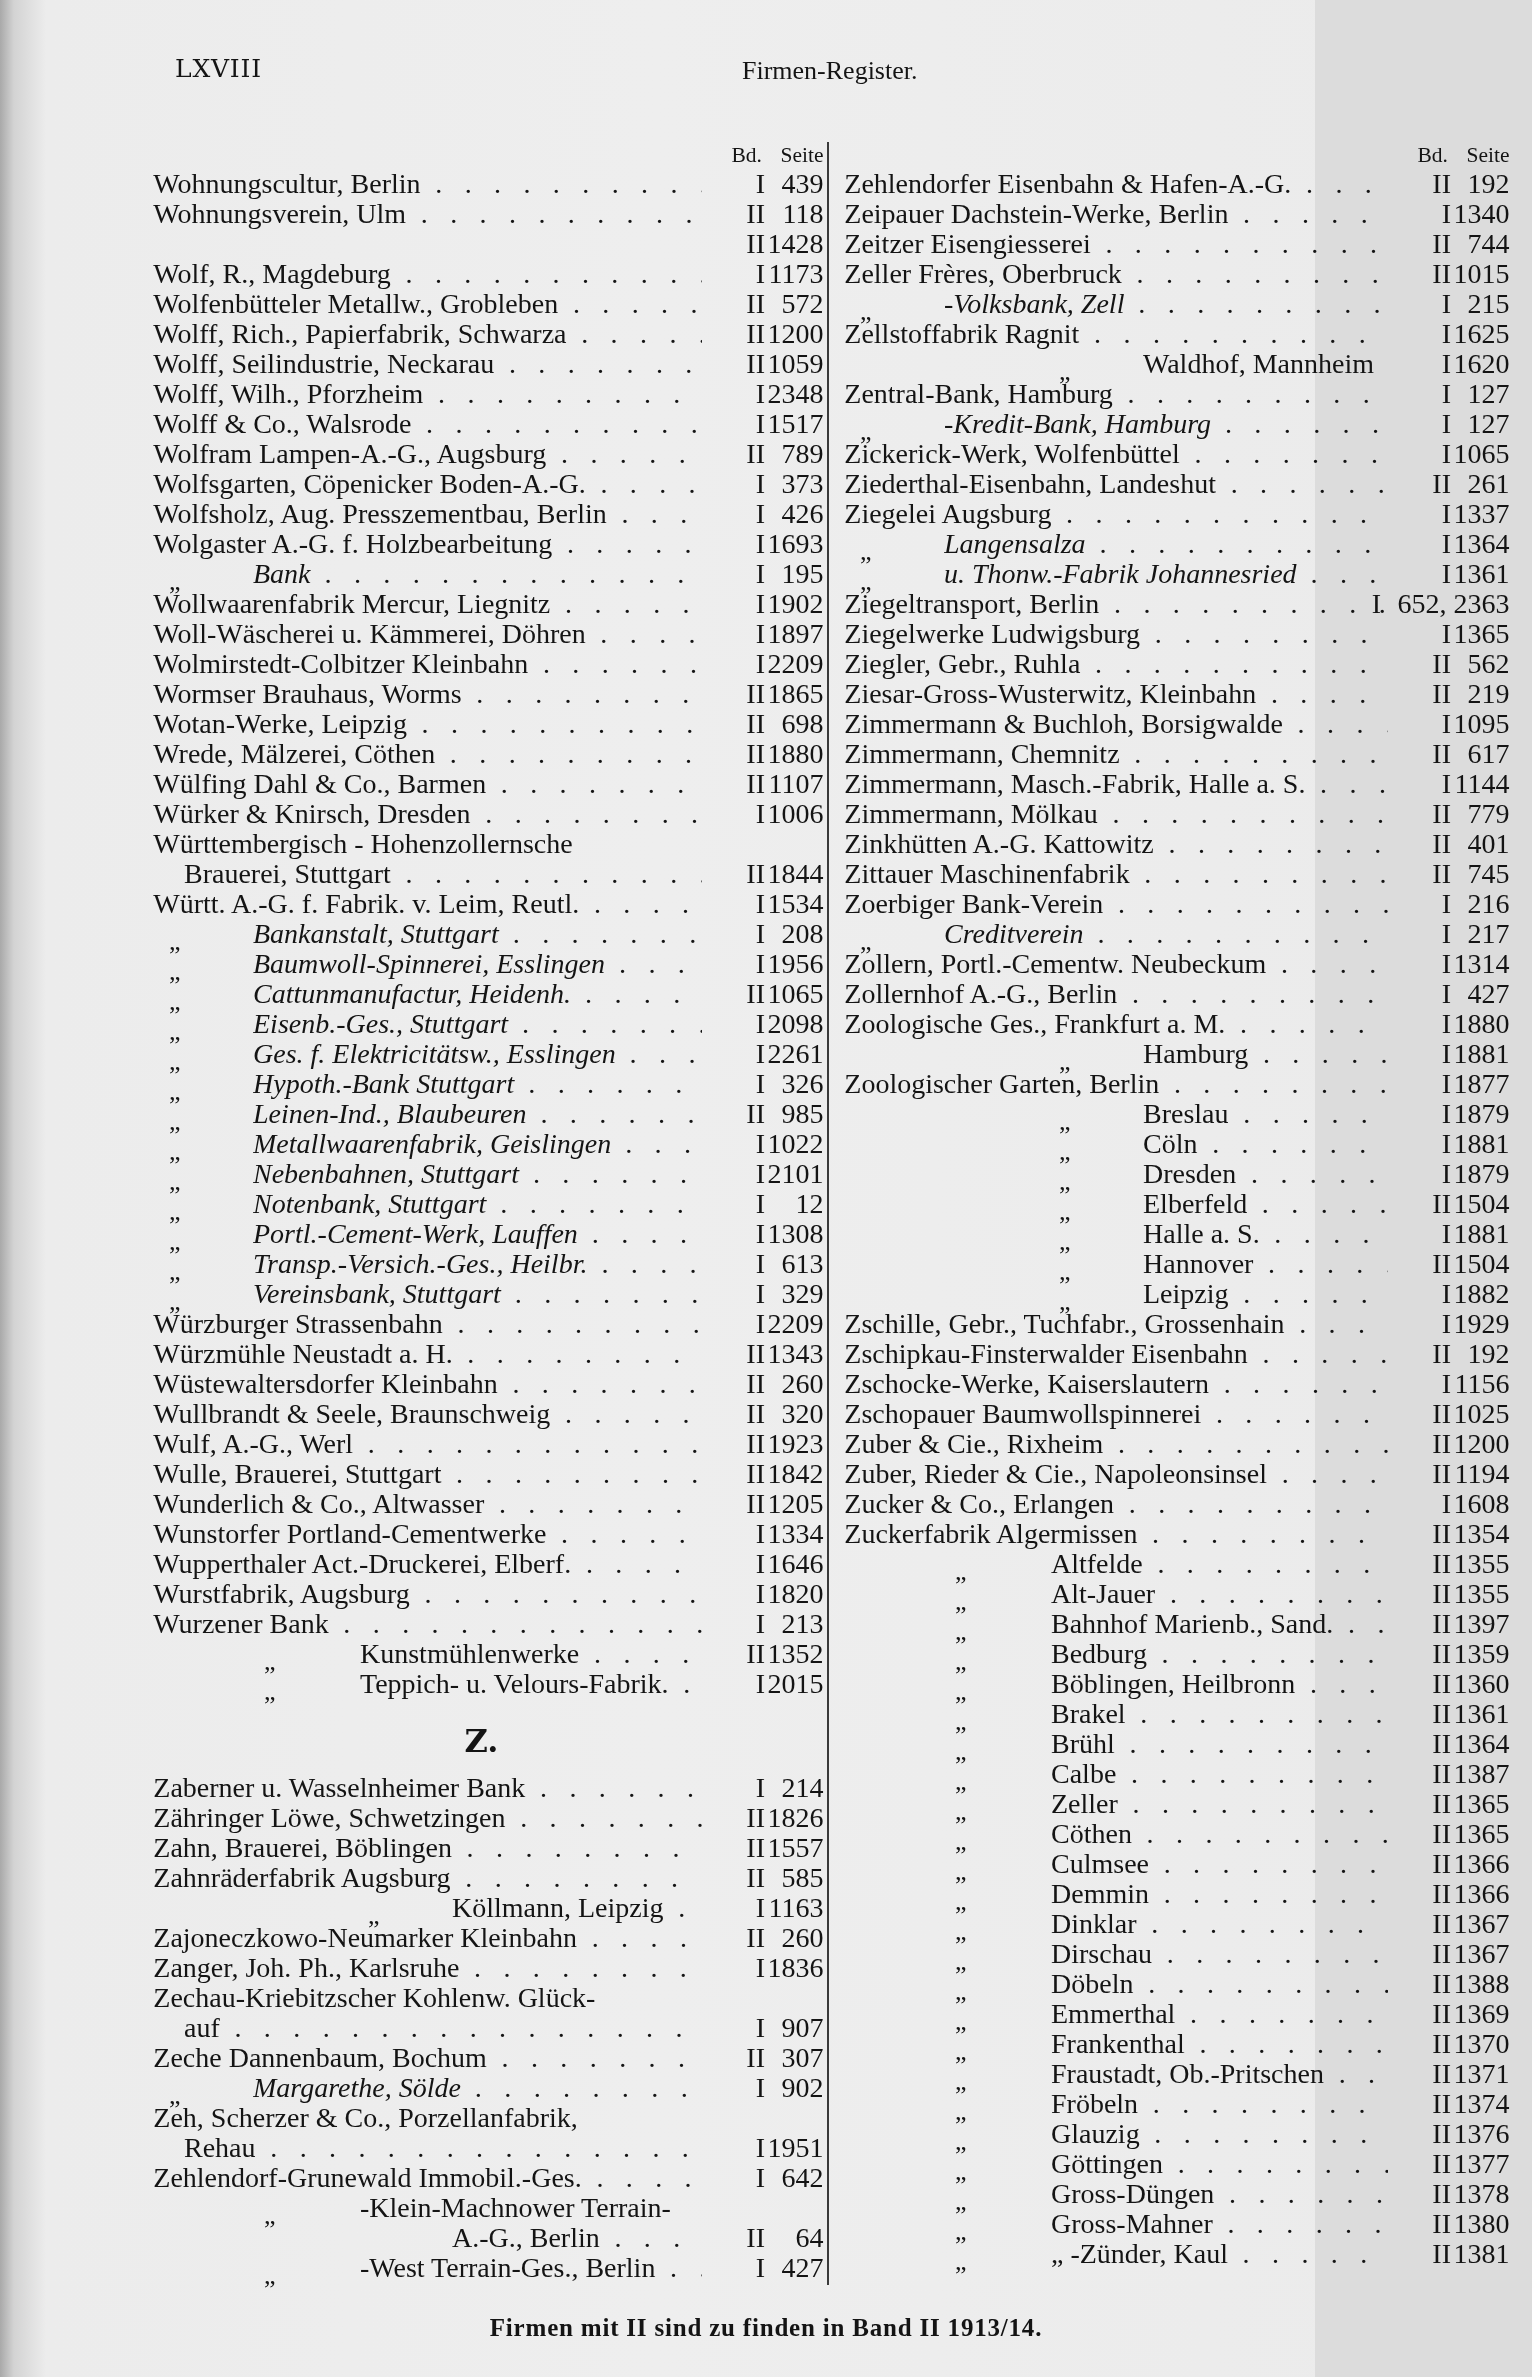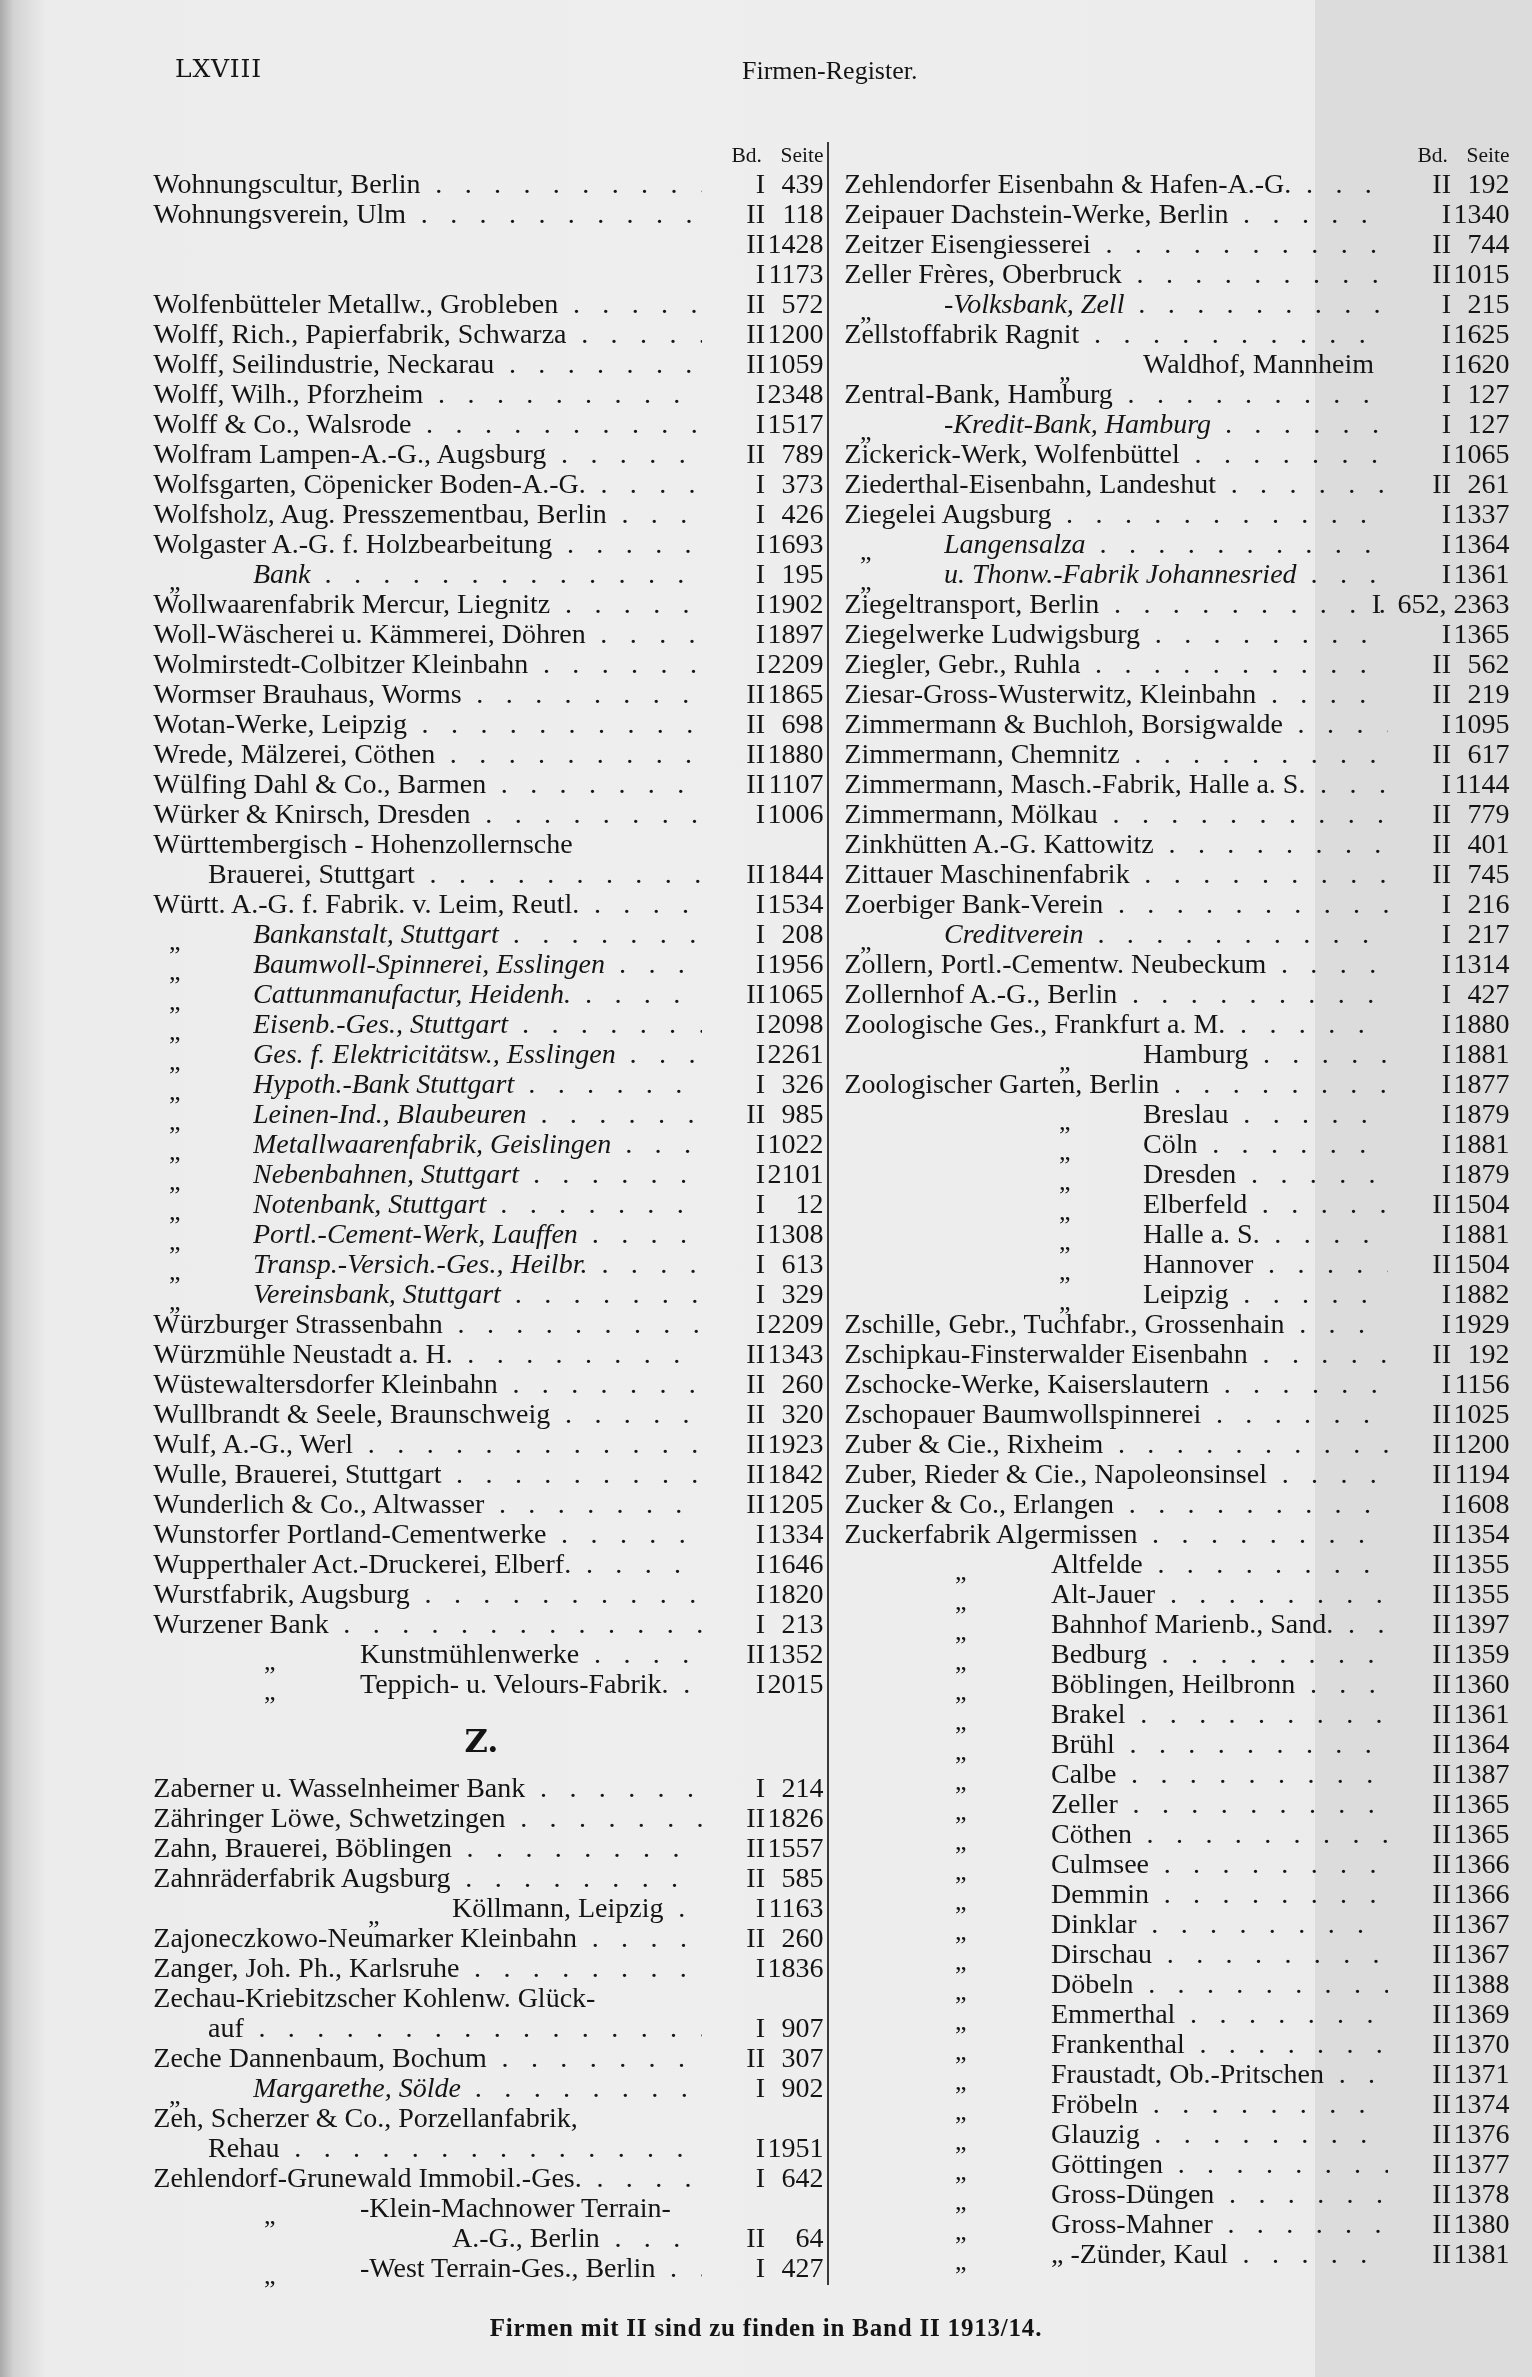--- a/index.html
+++ b/index.html
@@ -26,21 +26,21 @@
   .col-left .bd-head .h-bd { right: 63px; } .col-left .bd-head .h-seite { right: 1.5px; }
   .col-right .bd-head .h-bd { right: 63px; } .col-right .bd-head .h-seite { right: 1.5px; }
   .entries { list-style: none; margin: 0; padding: 0; }
   .entry { height: 30px; line-height: 30px; position: relative; white-space: nowrap; }
   .entry .name { position: absolute; left: 15.3px; right: 123px; overflow: hidden; }
   .entry .name::after {
     content: " . . . . . . . . . . . . . . . . . . . . . . . . . . . . . . . . . . .";
     letter-spacing: 7.7px;
   }
   .entry.nodots .name::after { content: ""; }
-  .entry.ind1 .name { left: 46px; margin-left: 24px; }
+  .entry.ind1 .name { left: 46px; }
   .entry.ditto .name { left: 115px; font-style: italic; }
   .entry.ditto2 .name { left: 222px; }
   .entry.ditto3 .name { left: 314px; }
   .entry .mark { position: absolute; top: 7.7px; left: 31px; font-size: 26px; }
   .entry.ditto2 .mark { left: 126px; }
   .entry.ditto3 .mark { left: 230px; }
   .entry .bd { position: absolute; right: 60px; width: 46px; text-align: right; background: transparent; }
   .entry .seite { position: absolute; right: 1.5px; width: 58px; text-align: right; }
   .entry.wide .bd { right: 130px; }
   .entry.wide .seite { width: 126px; }
@@ -78,20 +78,21 @@
         <li class="entry">
           <span class="name">Wohnungsverein, Ulm</span>
           <span class="bd">II</span>
           <span class="seite">118</span>
         </li>
         <li class="entry">
           <span class="bd">II</span>
           <span class="seite">1428</span>
         </li>
         <li class="entry">
+          <span class="name">Wolf, R., Magdeburg</span>
           <span class="bd">I</span>
           <span class="seite">1173</span>
         </li>
         <li class="entry">
           <span class="name">Wolfenbütteler Metallw., Grobleben</span>
           <span class="bd">II</span>
           <span class="seite">572</span>
         </li>
         <li class="entry">
           <span class="name">Wolff, Rich., Papierfabrik, Schwarza</span>

